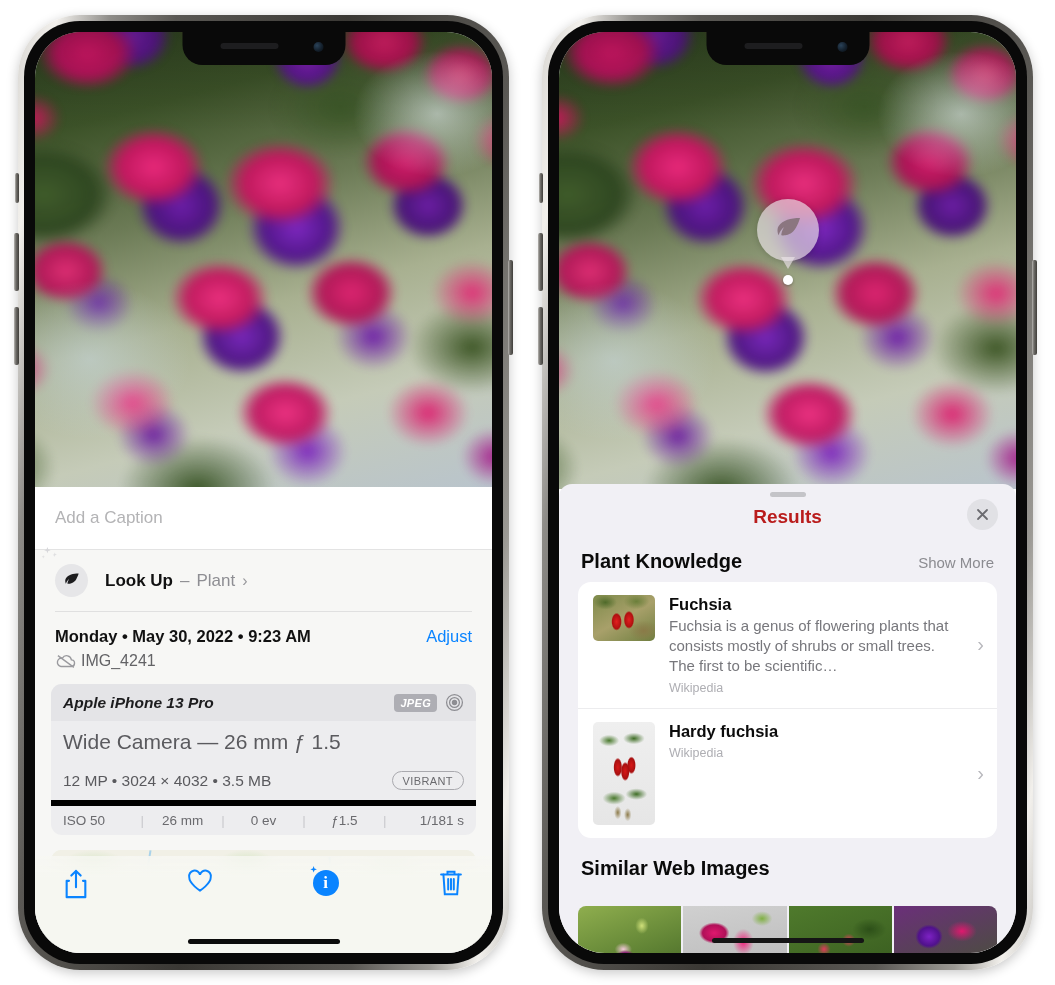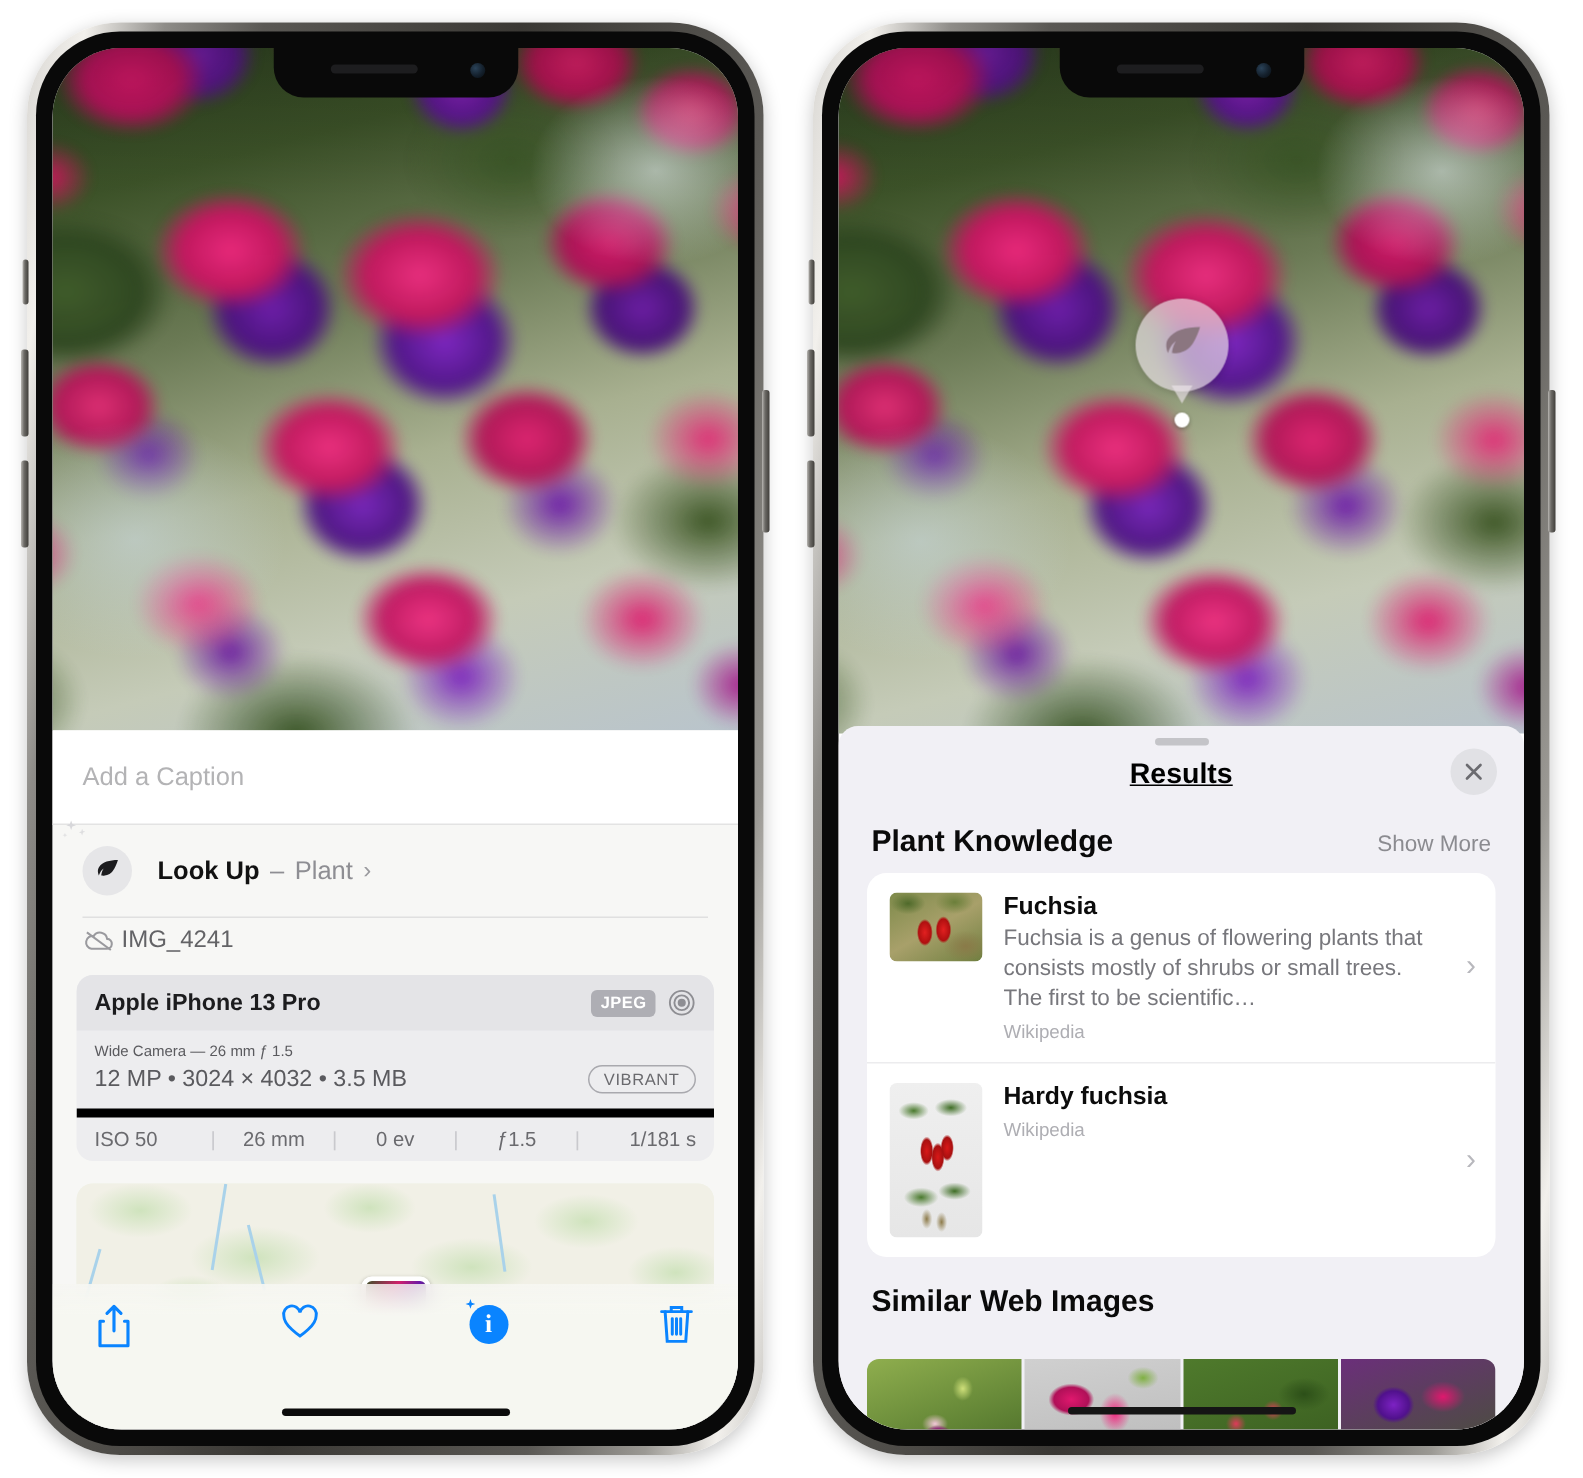--- a/index.html
+++ b/index.html
@@ -197,32 +197,33 @@
     margin: 14px 16px 0 16px;
     border-radius: 11px;
     overflow: hidden;
     background: #ededef;
     font-size: 15px;
   }
   .exif-head {
     display: flex; align-items: center; justify-content: space-between;
     padding: 9px 12px;
     background: #e4e4e7;
+    font-style: italic;
   }
   .exif-model { font-size: 15.5px; font-weight: bold; color: #1c1c1e; }
   .exif-head-right { display: flex; align-items: center; gap: 8px; }
   .pill-jpeg {
     background: #aeaeb4; color: #fff;
     font-size: 11px; font-weight: bold;
     padding: 3px 6px; border-radius: 4px;
     letter-spacing: .3px;
   }
   .aperture-ic { width: 19px; height: 19px; }
   .exif-body { padding: 9px 12px 10px 12px; }
-  .exif-lens { font-size: 10px; color: #5a5a5e; margin-bottom: 3px; }
+  .exif-lens { font-size: 21px; color: #5a5a5e; margin-bottom: 17px; }
   .exif-size-row { display: flex; align-items: center; justify-content: space-between; }
   .exif-size { font-size: 15.5px; color: #5a5a5e; }
   .pill-vibrant {
     border: 1px solid #a9a9ae; color: #6a6a6e;
     font-size: 11px; letter-spacing: .4px;
     padding: 2.5px 10px; border-radius: 10px;
   }
   .exif-foot {
     display: flex; align-items: center;
     border-top: 6px solid #000000;
@@ -339,21 +340,21 @@
   .grabber {
     width: 36px; height: 5px; border-radius: 3px;
     background: #c4c4c8;
     margin: 8px auto 0 auto;
   }
   .results-head {
     position: relative;
     display: flex; align-items: center; justify-content: center;
     height: 40px;
   }
-  .results-title { font-size: 19px; font-weight: bold; color: #000000; text-decoration: underline; }
+  .results-title { font-size: 19px; font-weight: bold; color: #b91c1c; }
   .close-btn {
     position: absolute; right: 18px; top: 2px;
     width: 31px; height: 31px; border-radius: 50%;
     background: #e1e1e5;
     display: flex; align-items: center; justify-content: center;
   }
   .close-btn svg { width: 15px; height: 15px; }
 
   .section-head {
     display: flex; align-items: baseline; justify-content: space-between;
@@ -483,20 +484,24 @@
           <div class="lookup-text">
             <span class="lookup-bold">Look Up</span>
             <span class="lookup-sub">–</span>
             <span class="lookup-sub">Plant</span>
             <span class="chev-sm">›</span>
           </div>
         </div>
 
         <div class="divider"></div>
 
+        <div class="date-row">
+          <span class="date-text">Monday • May 30, 2022 • 9:23 AM</span>
+          <span class="adjust-link">Adjust</span>
+        </div>
 
         <div class="file-row">
           <svg width="22" height="16" viewBox="0 0 24 17" fill="none" stroke="#9a9a9e" stroke-width="1.5">
             <path d="M6.5 14.5h11a3.6 3.6 0 0 0 .4-7.2A5.3 5.3 0 0 0 8.1 5.3 4.3 4.3 0 0 0 6.5 14.5z"></path>
             <line x1="3.2" y1="2.6" x2="20.6" y2="15.4"></line>
           </svg>
           <span class="file-name">IMG_4241</span>
         </div>
 
         <div class="exif-card">

